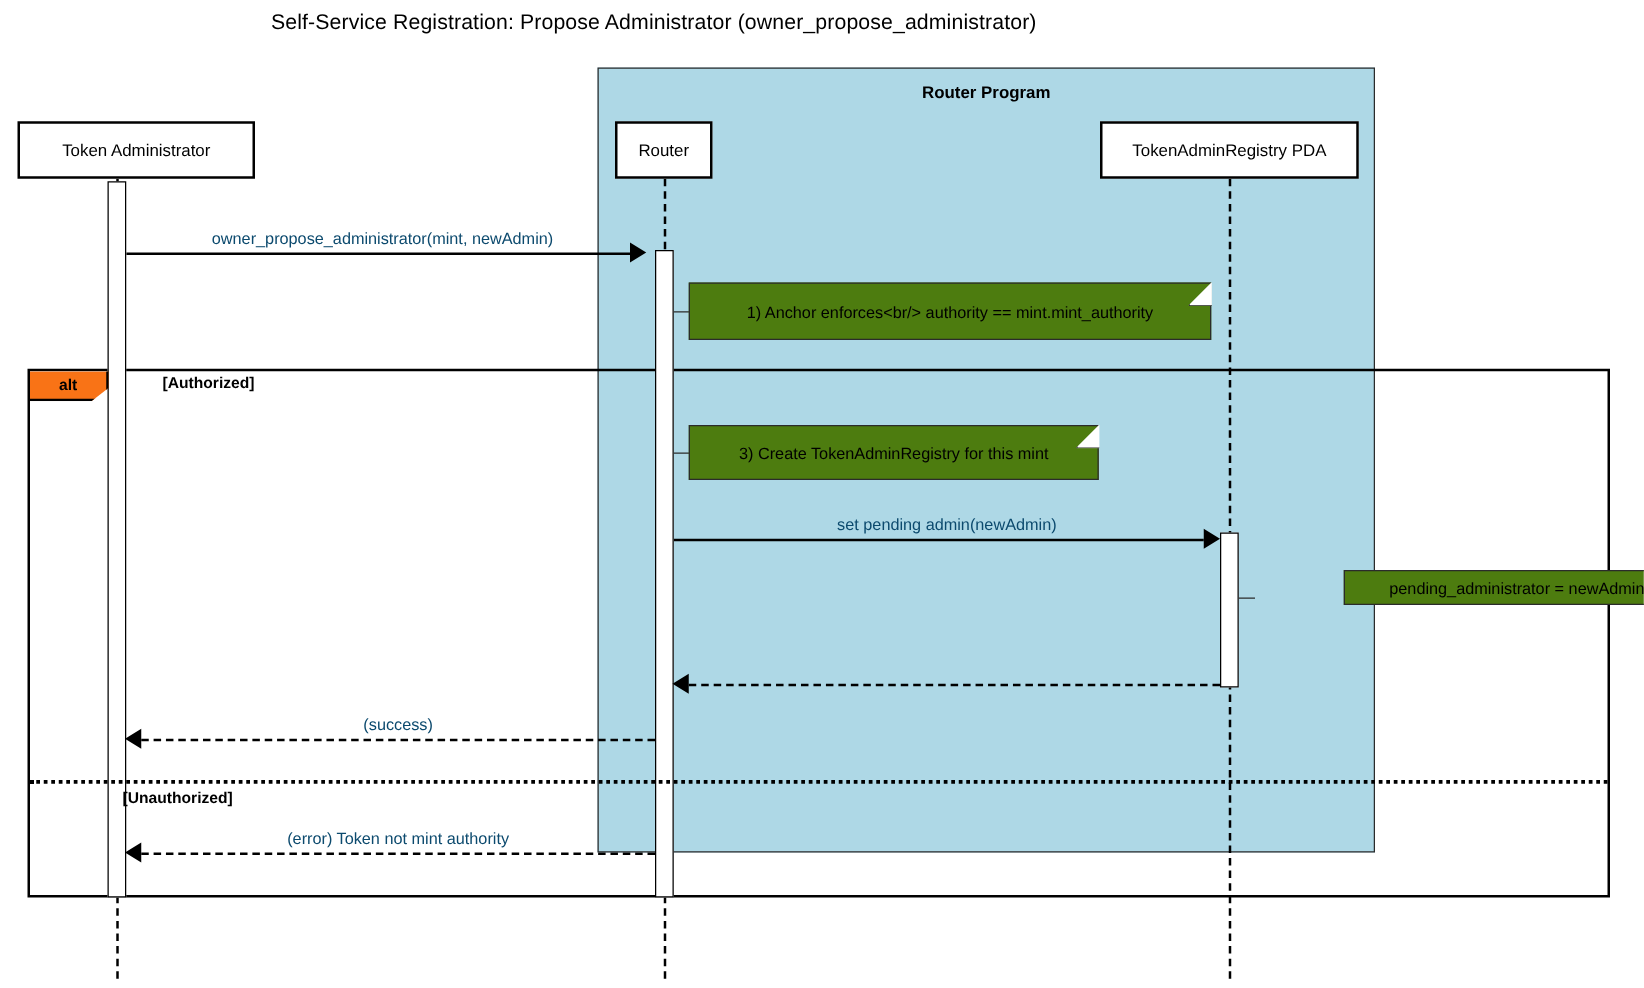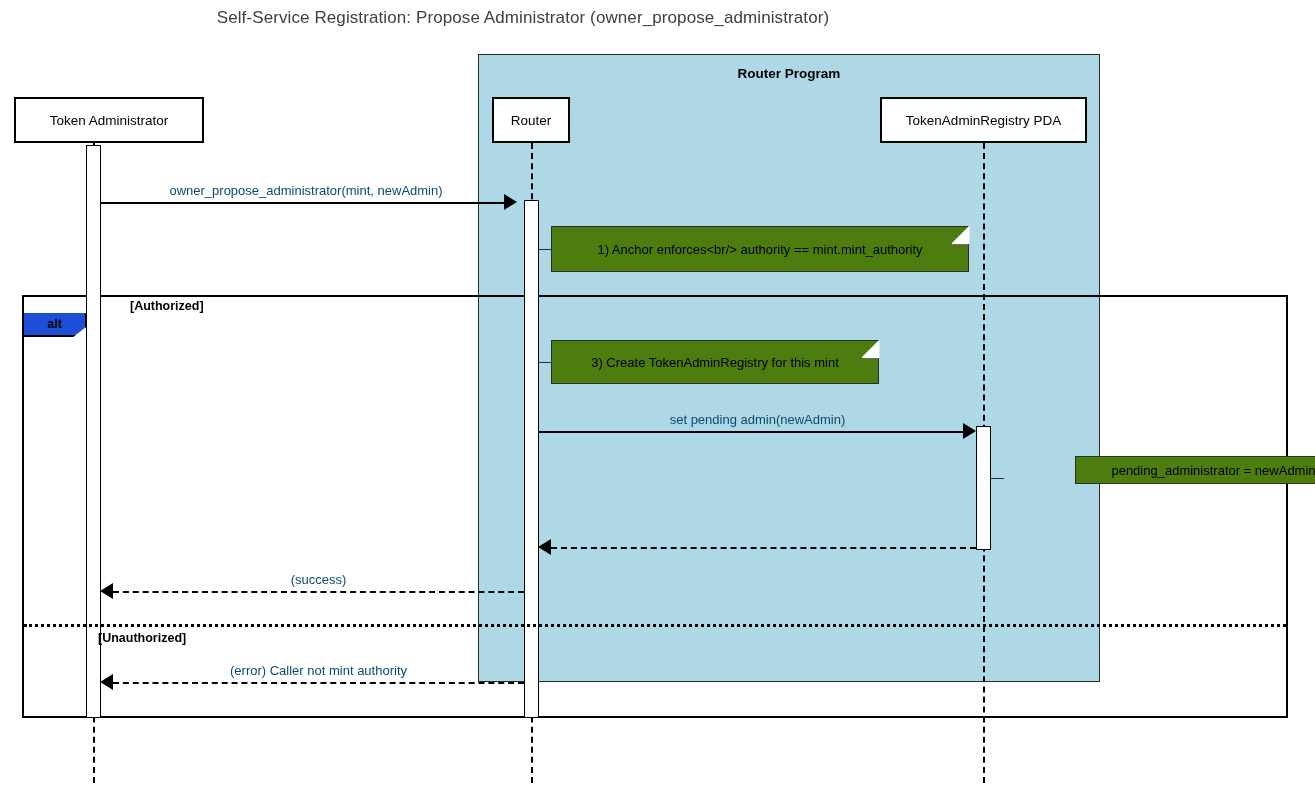--- a/index.html
+++ b/index.html
@@ -19,21 +19,21 @@
     height: 790px;
     background: #ffffff;
   }
   .diagram-title {
     position: absolute;
     left: 0;
     top: 8px;
     width: 1046px;
     text-align: center;
     font-size: 17px;
-    color: #404040;
+    color: #000000;
     letter-spacing: 0.1px;
   }
   
   .group-box {
     position: absolute;
     box-sizing: border-box;
     background: #aed8e6;
     border: 1.5px solid #2b2b2b;
   }
   .group-label {
@@ -143,32 +143,31 @@
     position: absolute;
     box-sizing: border-box;
     border: 2.5px solid #000000;
     background: transparent;
     z-index: 3;
     pointer-events: none;
   }
   .alt-tab {
     position: absolute;
     box-sizing: border-box;
-    background: #1d4ed8;
+    background: #f97316;
     border-right: 2.5px solid #000000;
     border-bottom: 2.5px solid #000000;
     font-size: 12.5px;
     font-weight: bold;
     color: #000000;
     display: flex;
     align-items: center;
     justify-content: center;
     z-index: 8;
     clip-path: polygon(0 0, 100% 0, 100% 55%, 78% 100%, 0 100%);
-    margin-top: 16px;
   }
   .alt-divider {
     position: absolute;
     height: 0;
     border-top: 3px dotted #000000;
     z-index: 8;
   }
   .guard {
     position: absolute;
     font-size: 12.5px;
@@ -242,17 +241,17 @@
   <div class="msg-line dashed" style="left:551px; top:547px; width:425px;"></div>
   <div class="arrow-left" style="left:538px; top:539px;"></div>
 
   <div class="msg-label" style="left:113px; top:572px; width:411px;">(success)</div>
   <div class="msg-line dashed" style="left:113px; top:591px; width:411px;"></div>
   <div class="arrow-left" style="left:100px; top:583px;"></div>
 
   <div class="alt-divider" style="left:24px; top:624px; width:1262px;"></div>
   <div class="guard" style="left:98px; top:631px;">[Unauthorized]</div>
 
-  <div class="msg-label" style="left:113px; top:663px; width:411px;">(error) Caller not mint authority</div>
+  <div class="msg-label" style="left:113px; top:663px; width:411px;">(error) Token not mint authority</div>
   <div class="msg-line dashed" style="left:113px; top:682px; width:411px;"></div>
   <div class="arrow-left" style="left:100px; top:674px;"></div>
 
 </div>
 
 </body></html>

